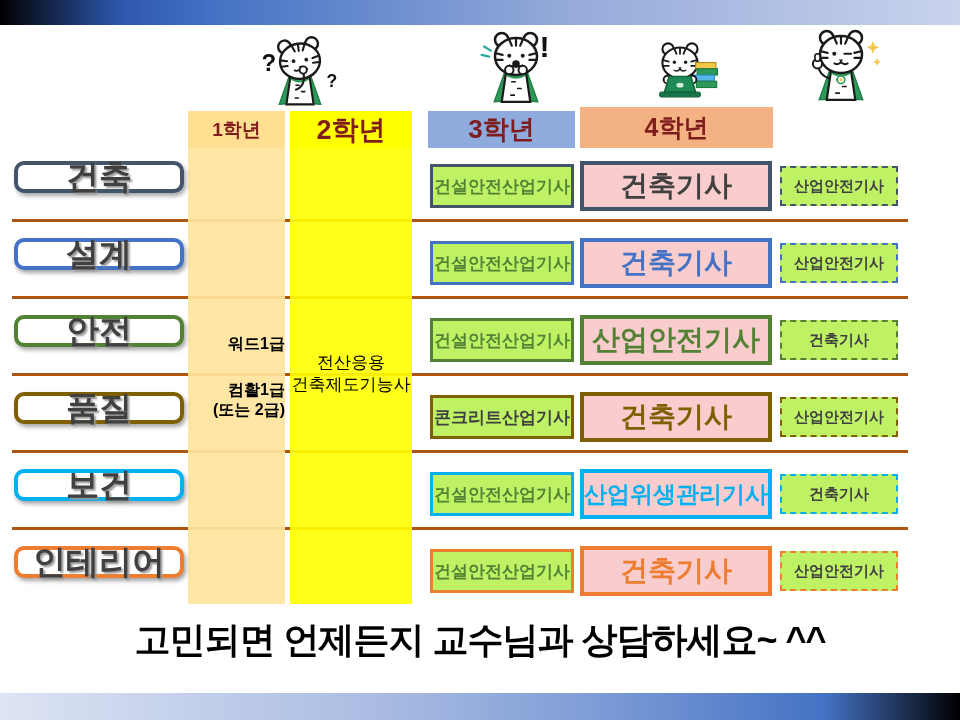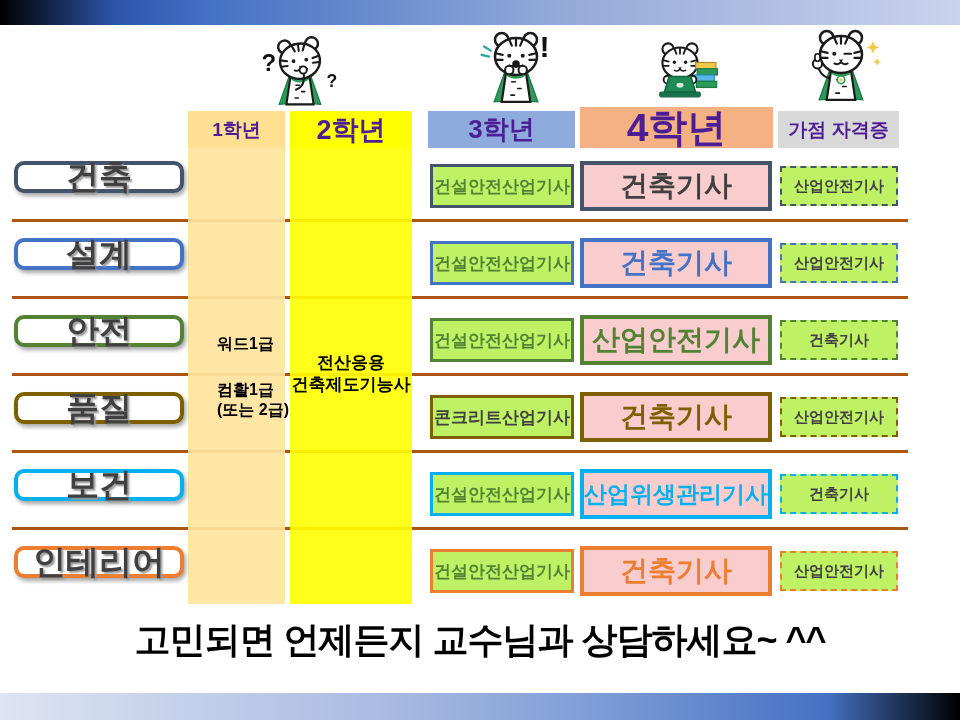--- a/index.html
+++ b/index.html
@@ -9,44 +9,44 @@
           background:linear-gradient(to right,#000000 0%,#2c55a8 12%,#4472c4 22%,#93a9d9 58%,#c9d3ec 100%);}
   .bottombar{position:absolute;top:693px;left:0;width:960px;height:27px;
           background:linear-gradient(to right,#dde4f3 0%,#a9bbe2 40%,#7e9cd6 62%,#4472c4 86%,#000000 100%);}
   *{box-sizing:border-box;}
   .divider{position:absolute;left:12px;width:896px;height:3px;background:#ad5511;z-index:1;}
   .d0{top:219px}.d1{top:296px}.d2{top:373px}.d3{top:450px}.d4{top:527px}
   .band{position:absolute;top:111px;height:493px;z-index:2;}
   .band1{left:188px;width:97px;background:rgba(255,228,158,0.93);}
   .band2{left:290px;width:122px;background:rgba(255,255,0,0.90);}
   .hdr{position:absolute;top:111px;height:37px;z-index:3;display:flex;align-items:center;
-       justify-content:center;font-weight:bold;color:#4c1d95;white-space:nowrap;}
+       justify-content:center;font-weight:bold;color:#7f1d1d;white-space:nowrap;}
   .hdr1{left:188px;width:97px;background:#ffdf91;font-size:19px;}
   .hdr2{left:290px;width:122px;background:#ffff00;font-size:27px;}
   .hdr3{left:428px;width:147px;background:#8faadc;font-size:26px;text-align:center;}
-  .hdr4{left:580px;width:193px;background:#f4b183;font-size:39px;top:107px;height:41px;}
+  .hdr4{left:580px;width:193px;background:#f4b183;font-size:25px;top:107px;height:41px;}
   .hdr5{left:778px;width:121px;background:#d9d9d9;font-size:19px;}
   .row{--t:0px;}
   .r0{--t:161px}.r1{--t:238px}.r2{--t:315px}.r3{--t:392px}.r4{--t:469px}.r5{--t:546px}
   .track-label{position:absolute;left:14px;top:var(--t);width:170px;height:32px;z-index:3;
        background:#fff;border:4px solid #444;border-radius:10px;display:flex;align-items:center;
        justify-content:center;font-size:33px;font-weight:bold;color:#404040;
        text-shadow:2px 2px 2px #9a9a9a;box-shadow:2px 3px 4px rgba(0,0,0,0.35);white-space:nowrap;}
   .cell{position:absolute;z-index:3;background:#bef264;display:flex;align-items:center;
        justify-content:center;font-weight:bold;white-space:nowrap;}
   .c3{left:430px;top:calc(var(--t) + 3px);width:144px;height:44px;border:3px solid #444;font-size:17px;}
   .c4{left:580px;top:var(--t);width:192px;height:50px;border:4px solid #444;font-size:28px;background:#f9cdcd;}
   .c4.long{font-size:23px;}
   .c5{left:780px;top:calc(var(--t) + 5px);width:118px;height:40px;border:2px dashed #444;
       font-size:15px;color:#404040;}
-  .g1txt{position:absolute;left:188px;width:97px;z-index:3;text-align:left;
-      font-weight:bold;font-size:16px;color:#000;line-height:20px;margin-left:29px;}
+  .g1txt{position:absolute;left:188px;width:97px;z-index:3;text-align:right;
+      font-weight:bold;font-size:16px;color:#000;line-height:20px;}
   .g1a{top:334px}.g1b{top:380px}
   .g2txt{position:absolute;left:290px;width:122px;top:352px;z-index:3;text-align:center;
-      font-weight:bold;font-size:17px;color:#000;line-height:22px;}
+      font-weight:normal;font-size:17px;color:#000;line-height:22px;}
   .msg{position:absolute;left:0;top:616px;width:960px;text-align:center;z-index:3;
       font-size:36px;font-weight:800;color:#000;letter-spacing:-1px;}
   .mascot{position:absolute;z-index:3;}
   .m1{left:256px;top:34px}.m2{left:474px;top:28px}.m3{left:630px;top:36px}.m4{left:798px;top:26px}
 </style>
 </head>
 <body>
 
 <div class="sheet">
 
@@ -127,21 +127,20 @@
   <div class="divider d0"></div>
   <div class="divider d1"></div>
   <div class="divider d2"></div>
   <div class="divider d3"></div>
   <div class="divider d4"></div>
 
   <div class="hdr hdr1">1학년</div>
   <div class="hdr hdr2">2학년</div>
   <div class="hdr hdr3">3학년</div>
   <div class="hdr hdr4">4학년</div>
-  <div class="hdr hdr5">가점 자격증</div>
 
   <div class="g1txt g1a">워드1급</div>
   <div class="g1txt g1b">
     <div>컴활1급</div>
     <div>(또는 2급)</div>
   </div>
   <div class="g2txt">
     <div>전산응용</div>
     <div>건축제도기능사</div>
   </div>

